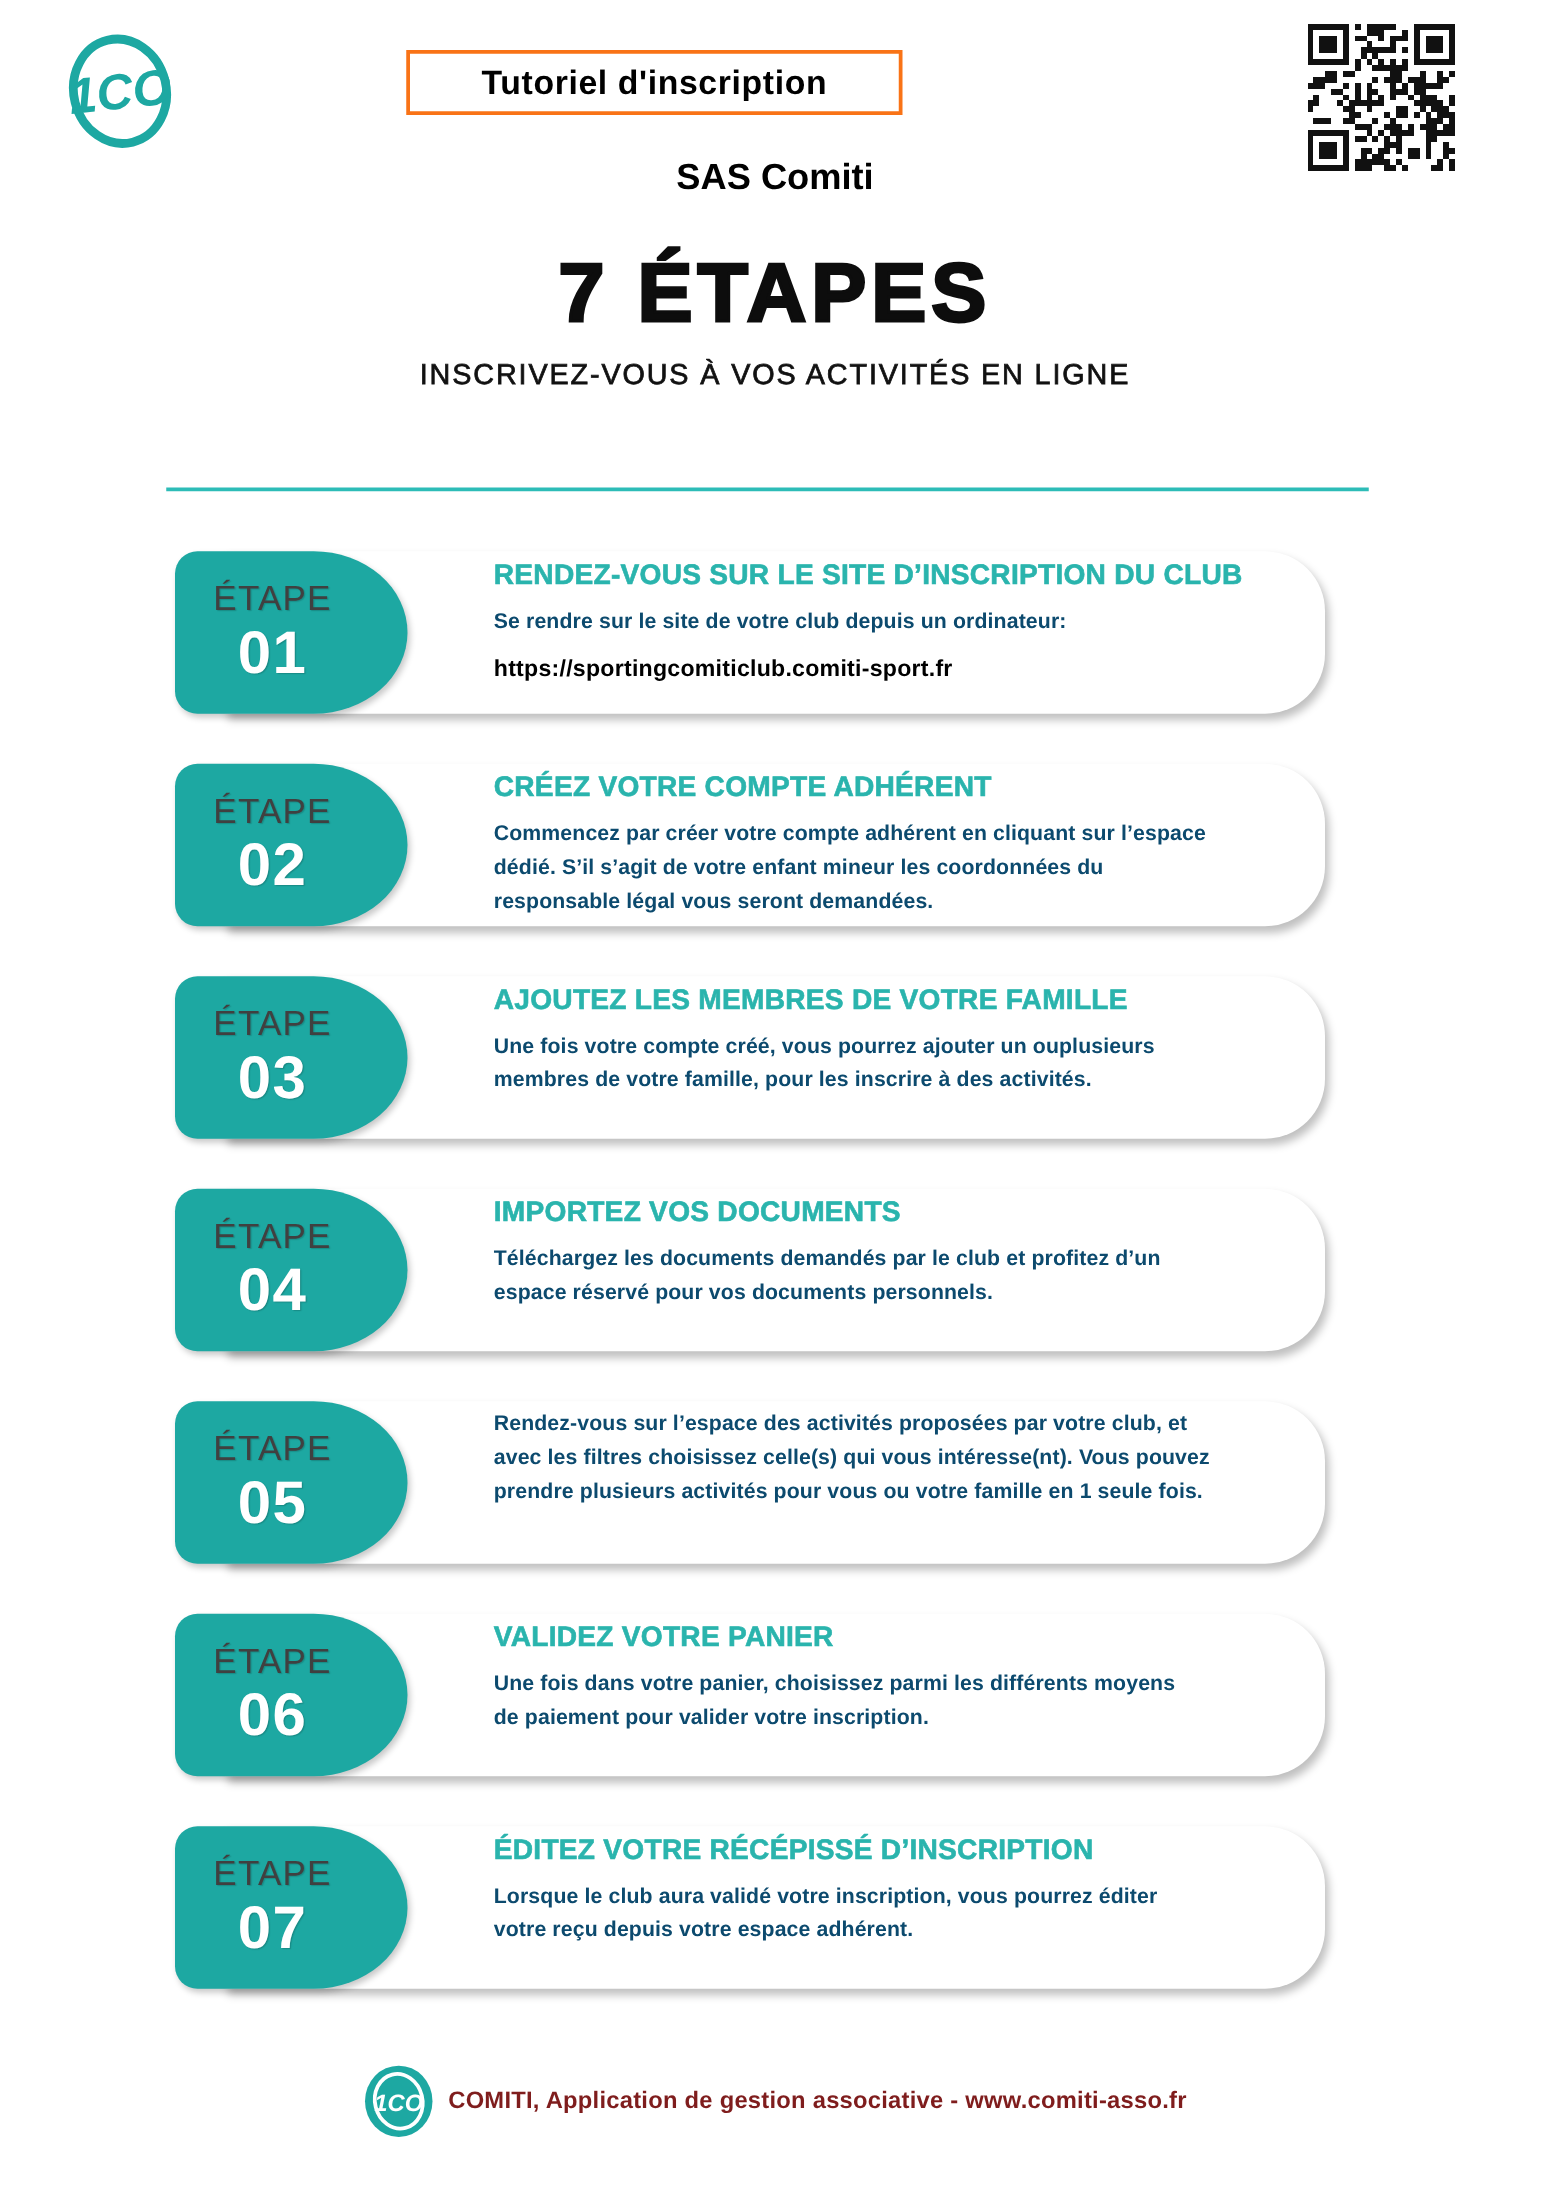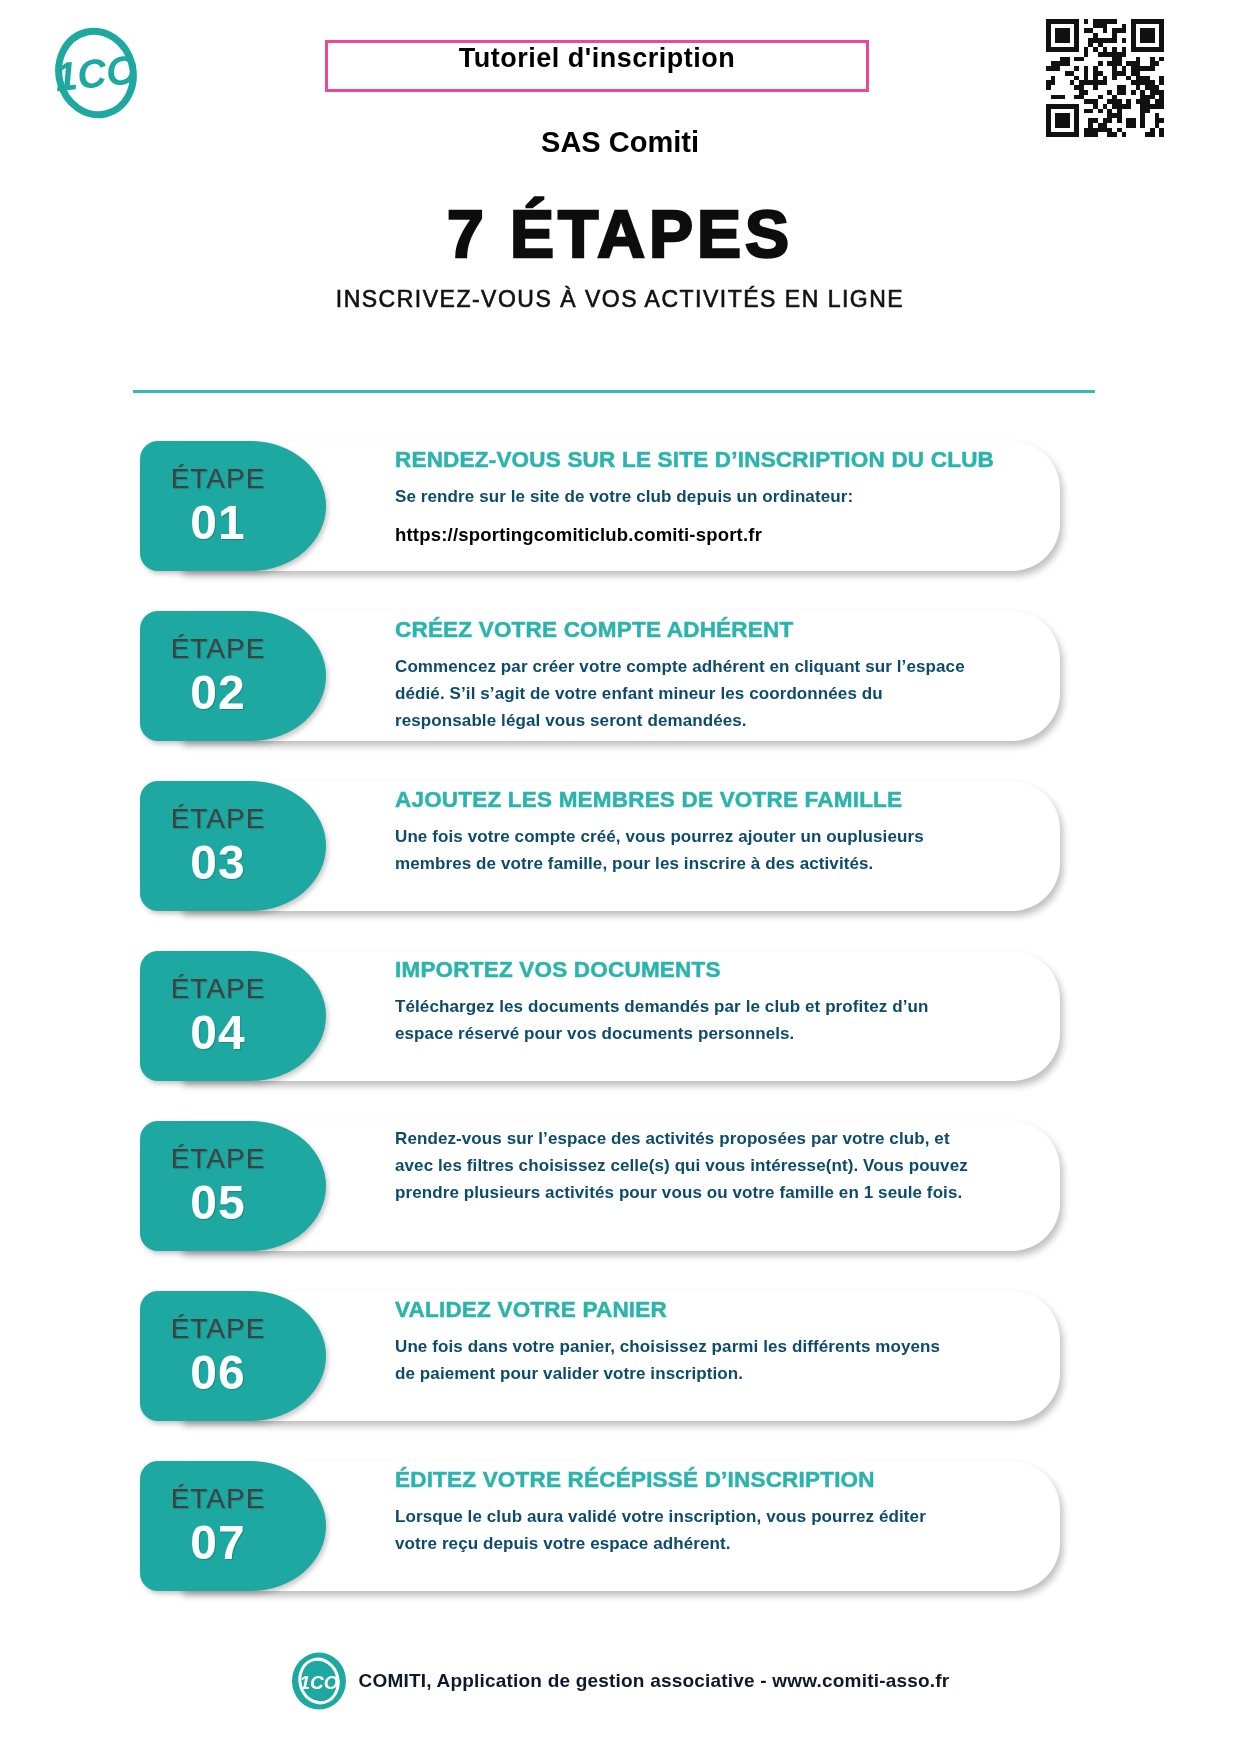--- a/index.html
+++ b/index.html
@@ -7,23 +7,23 @@
     width:1240px;height:1755px;
     background:#ffffff;
     position:relative;
     overflow:hidden;
     font-family:"Liberation Sans", sans-serif;
     color:#161616;
   }
   
   .logo-top{position:absolute;left:52px;top:26px;width:88px;height:94px;}
   .title-box{
-    position:absolute;left:325px;top:40px;width:544px;height:52px;
-    border:3px solid #ec4899;background:#fff;
-    display:flex;align-items:flex-start;justify-content:center;
+    position:absolute;left:325px;top:40px;width:397px;height:52px;
+    border:3px solid #f97316;background:#fff;
+    display:flex;align-items:center;justify-content:center;
     box-sizing:border-box;
   }
   .title-box span{font-size:27px;font-weight:bold;letter-spacing:0.5px;color:#000;}
   .qr-wrap{position:absolute;left:1046px;top:16px;width:118px;height:124px;}
   .sas{position:absolute;left:0;top:126px;width:100%;text-align:center;
        font-size:29px;font-weight:bold;color:#000;}
   .big-title{
     position:absolute;left:0;top:196px;width:100%;text-align:center;
     font-size:66px;font-weight:bold;letter-spacing:4px;color:#0d0d0d;
     -webkit-text-stroke:2.5px #0d0d0d;
@@ -74,21 +74,21 @@
   }
   .badge-number{
     color:#fff;font-size:48px;font-weight:bold;letter-spacing:1px;line-height:1;
     margin-top:6px;text-shadow:1px 1px 1px rgba(0,0,0,0.18);
   }
   
   .footer{
     position:absolute;left:0;top:1652px;width:100%;
     display:flex;align-items:center;justify-content:center;gap:12px;
   }
-  .footer-text{font-size:19px;font-weight:bold;color:#0f172a;letter-spacing:0.2px;}
+  .footer-text{font-size:19px;font-weight:bold;color:#7f1d1d;letter-spacing:0.2px;}
 </style>
 </head>
 <body>
 
 <div class="logo-top">
   <svg width="88" height="94" viewBox="0 0 88 94">
     <ellipse cx="44" cy="47" rx="37" ry="42" fill="none" stroke="#1da8a2" stroke-width="7" transform="rotate(-14 44 47)"></ellipse>
     <text x="44" y="61" text-anchor="middle" font-family="Liberation Sans, sans-serif" font-size="40" font-weight="bold" font-style="italic" fill="#1da8a2" transform="rotate(-6 44 47)">1CO</text>
   </svg>
 </div>

